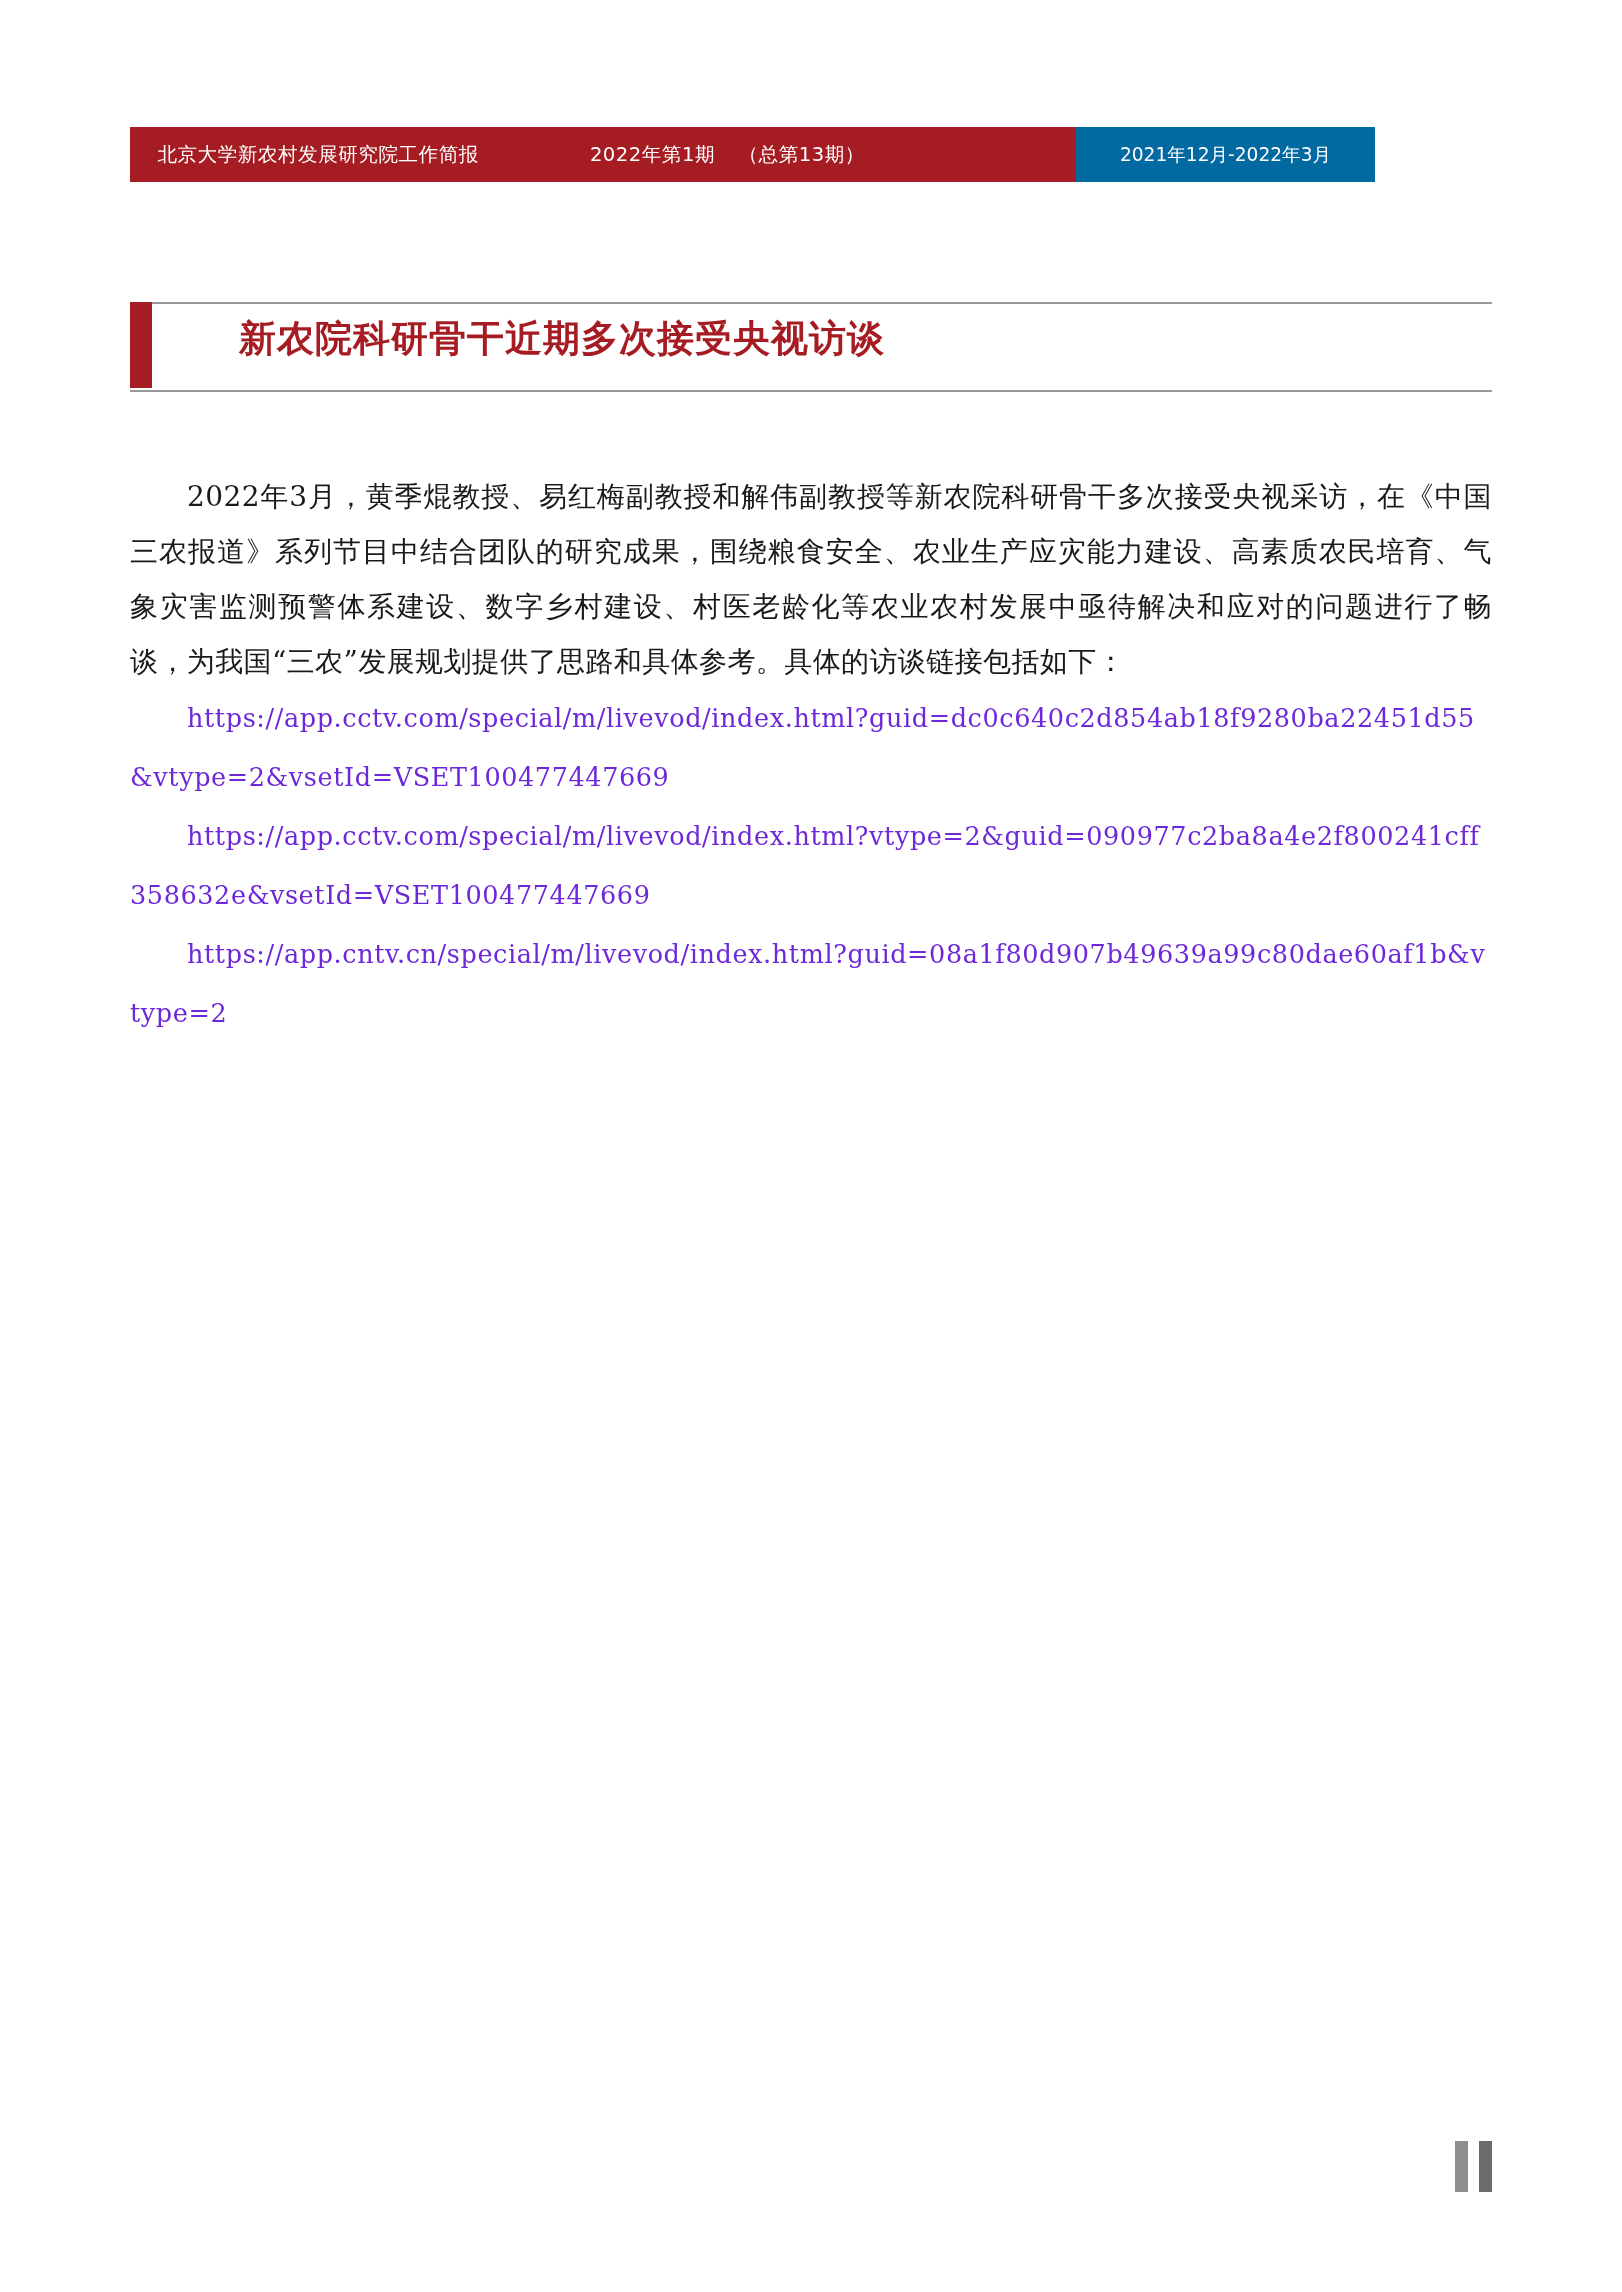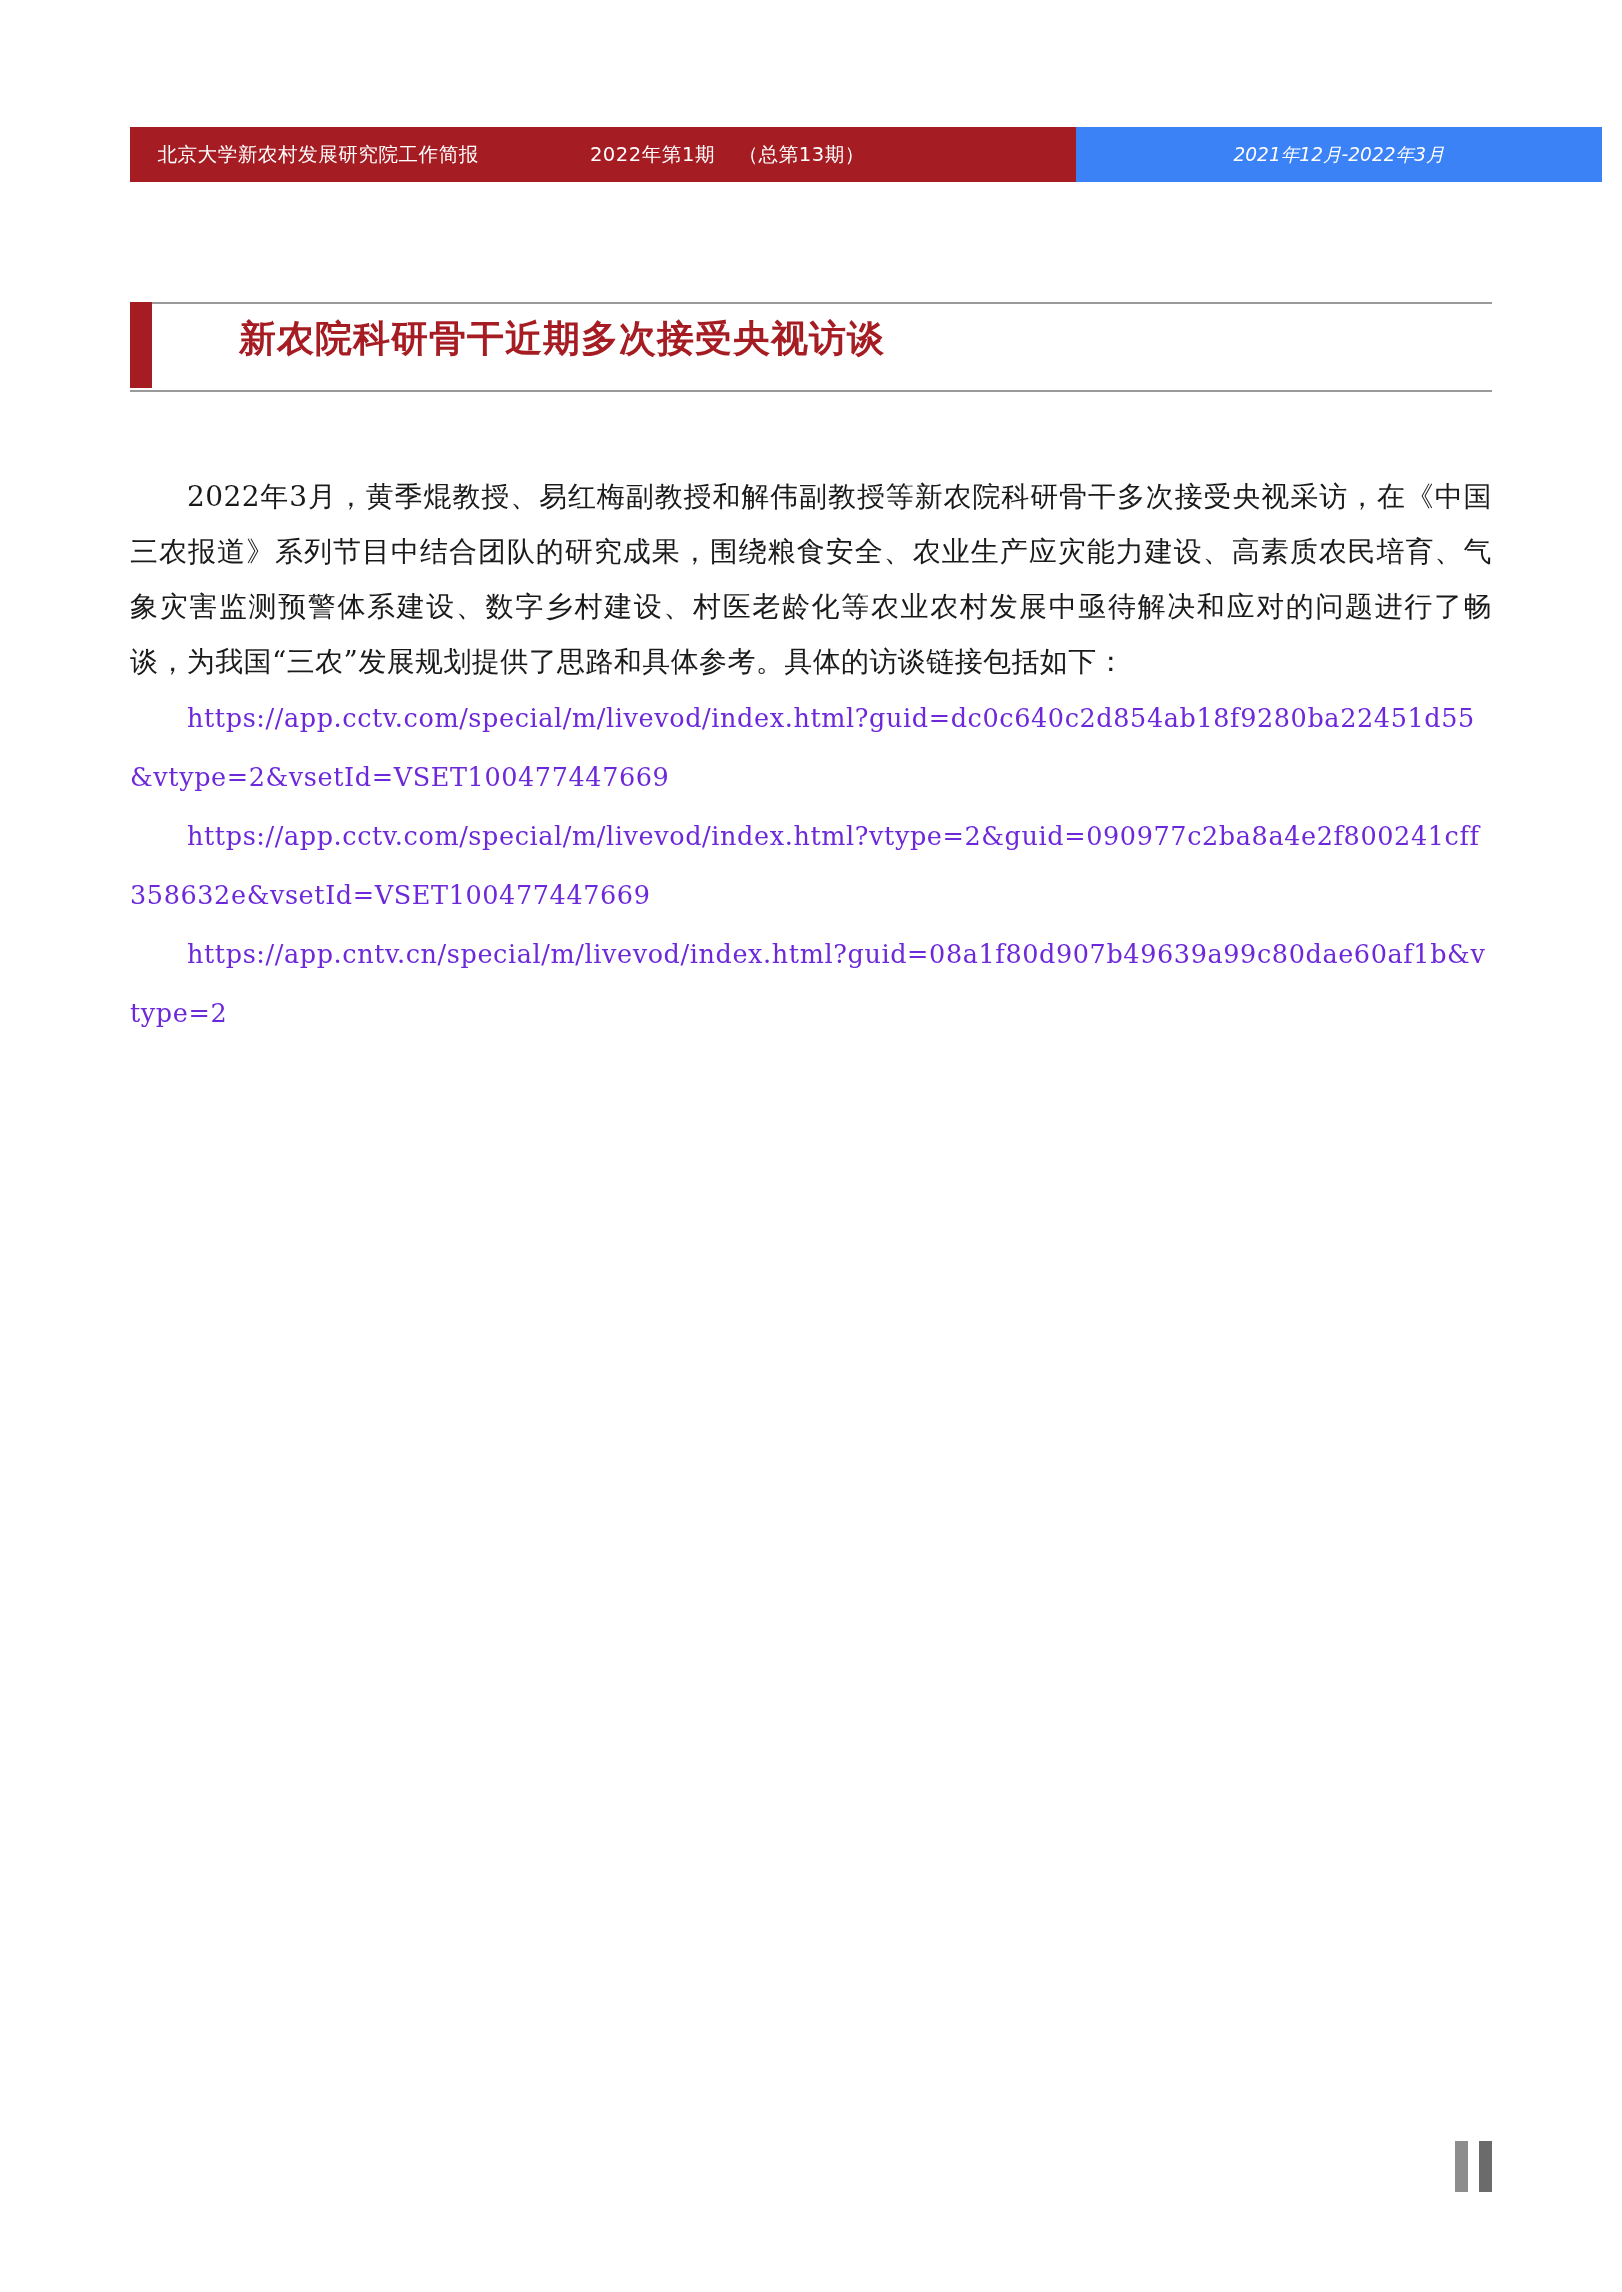--- a/index.html
+++ b/index.html
@@ -20,21 +20,21 @@
     width: 1622px;
     height: 2293px;
     box-sizing: border-box;
   }
 
   
   .header {
     position: absolute;
     left: 130px;
     top: 127px;
-    width: 1472px;
+    width: 1245px;
     height: 55px;
     display: flex;
     align-items: stretch;
   }
   .header-red {
     background: #a61c23;
     color: #ffffff;
     flex: 0 0 946px;
     display: flex;
     align-items: center;
@@ -46,30 +46,29 @@
   }
   .header-red .issue {
     margin-left: 111px;
     white-space: nowrap;
   }
   .header-red .issue-no {
     margin-left: 23.5px;
     white-space: nowrap;
   }
   .header-gray {
-    background: #3b82f6;
+    background: #0369a1;
     color: #ffffff;
     flex: 1 1 auto;
     display: flex;
     align-items: center;
     justify-content: center;
     font-family: "DejaVu Sans", sans-serif;
     font-size: 18.6px;
     white-space: nowrap;
-    font-style: italic;
   }
 
   
   .title-block {
     position: absolute;
     left: 130px;
     top: 302px;
     width: 1362px;
   }
   .title-rule-top {

